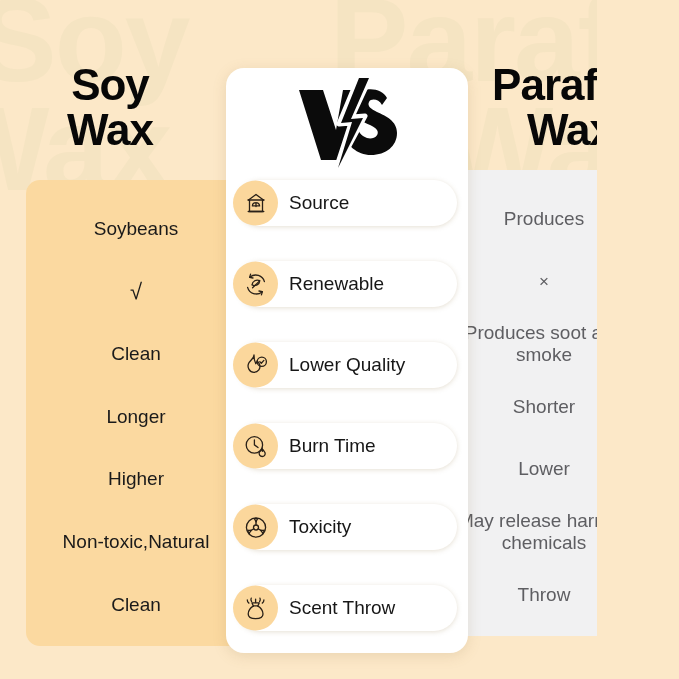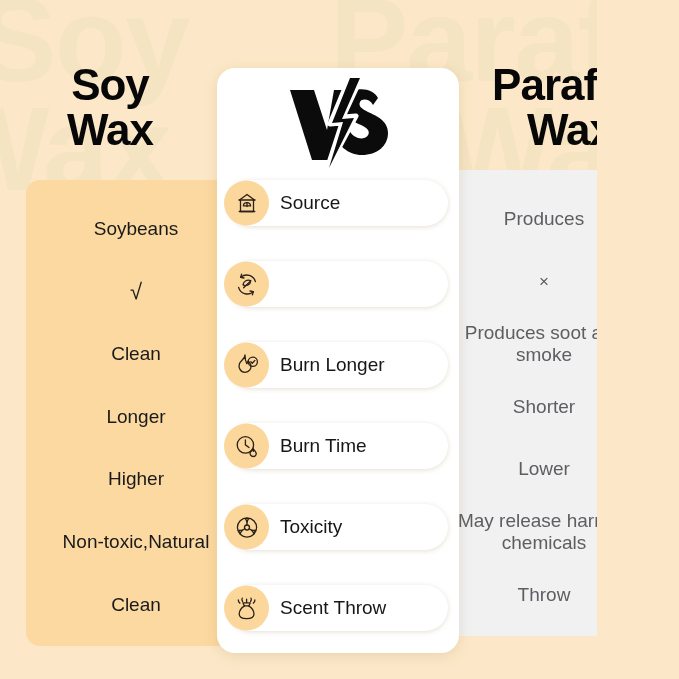--- a/index.html
+++ b/index.html
@@ -72,21 +72,21 @@
     padding:0 4px;
   }
   #soy-panel .val{color:#1a1a1a;}
   #paraffin-panel .val{color:#5e5e62;}
   .val.mark{font-size:22px;}
   #paraffin-panel .val.mark{font-size:17px;}
 
   
   #center-card{
     position:absolute;
-    left:217px;top:68px;width:242px;height:585px;
+    left:226px;top:68px;width:242px;height:585px;
     background:#ffffff;
     border-radius:18px;
     z-index:4;
     box-shadow:0 3px 14px rgba(150,120,70,.18);
     display:flex;
     flex-direction:column;
   }
   #vs-logo{
     height:112px;
     display:flex;align-items:center;justify-content:center;
@@ -204,31 +204,32 @@
         <span class="badge">
           <svg width="28" height="28" viewBox="0 0 28 28" fill="none" stroke="#2a2118" stroke-width="1.3" stroke-linecap="round" stroke-linejoin="round">
             <path d="M22.4 11.2 A9 9 0 0 0 8 6.6"></path>
             <path d="M5.6 16.8 A9 9 0 0 0 20 21.4"></path>
             <path d="M8.6 3.6 L7.6 6.9 L11 7.5"></path>
             <path d="M19.4 24.4 L20.4 21.1 L17 20.5"></path>
             <path d="M17.8 10.2 c-3.4-1.6-7.4 0.4-7.8 4.2 3.4 1.7 7.5-0.4 7.8-4.2z"></path>
             <path d="M17.4 10.6 L10.6 17.2"></path>
           </svg>
         </span>
+        <span class="row-label">Renewable</span>
       </div>
 
       <div class="row">
         <span class="badge">
           <svg width="28" height="28" viewBox="0 0 28 28" fill="none" stroke="#2a2118" stroke-width="1.3" stroke-linecap="round" stroke-linejoin="round">
             <path d="M12 3.5 c0 4-4.2 5.2-5.6 9 -1.2 3.3 0.9 8.3 5.6 8.3 4.4 0 6.6-3.8 5.8-7.2 -0.4-1.8-1.8-3-2.6-4.4 -0.6 1.1-0.3 2.4-1.4 3 -1.4-2.4-1.8-5.6-1.8-8.7z"></path>
             <circle cx="19.8" cy="10.3" r="4.6"></circle>
             <path d="M17.8 10.3 L19.3 11.8 L21.9 8.9"></path>
           </svg>
         </span>
-        <span class="row-label">Burn Longer</span>
+        <span class="row-label">Lower Quality</span>
       </div>
 
       <div class="row">
         <span class="badge">
           <svg width="28" height="28" viewBox="0 0 28 28" fill="none" stroke="#2a2118" stroke-width="1.3" stroke-linecap="round" stroke-linejoin="round">
             <circle cx="12.4" cy="12.4" r="8.2"></circle>
             <path d="M12.4 7.4 V12.4 L16 15"></path>
             <path d="M20.2 15.4 c0 2-2.2 2.6-2.9 4.5 -0.6 1.6 0.5 4.1 2.9 4.1 2.2 0 3.3-1.9 2.9-3.6 -0.3-1.2-1.4-2-2-3.2 -0.3 0.6-0.2 1.3-0.8 1.6 -0.1-1.2-0.1-2.3-0.1-3.4z"></path>
           </svg>
         </span>

